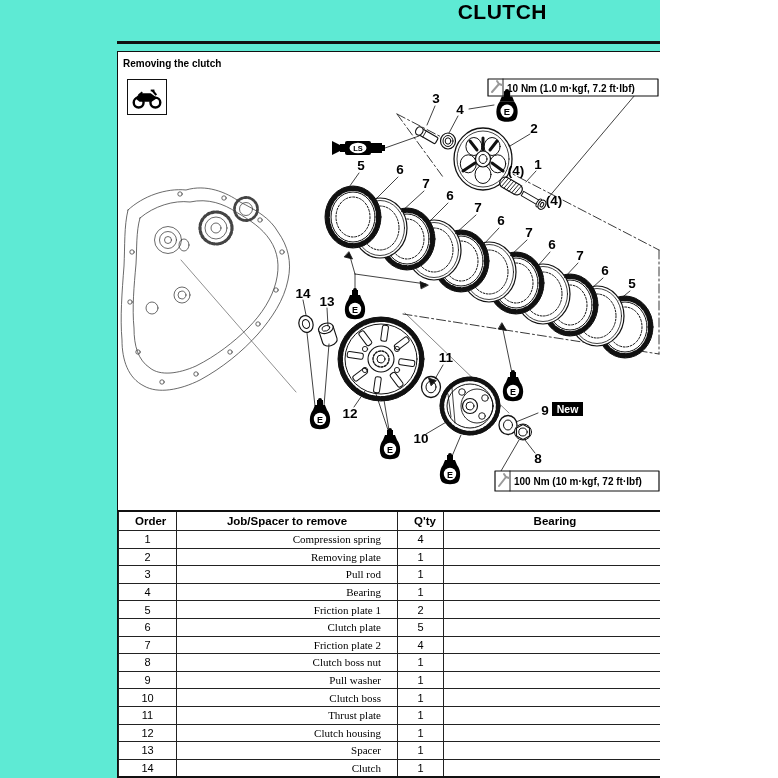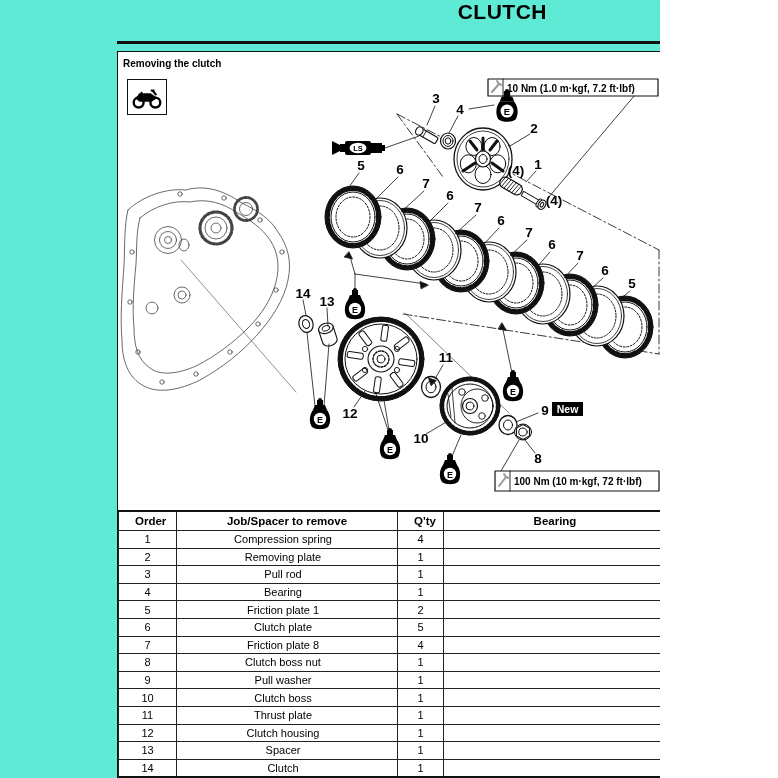--- a/index.html
+++ b/index.html
@@ -13,21 +13,21 @@
             display:flex;align-items:center;justify-content:center;}
   .diagram{display:block;width:548px;height:458px;}
   svg text{font-family:"Liberation Sans",sans-serif;}
   .callout{font-size:13.5px;font-weight:bold;text-anchor:middle;fill:#000;}
   .torque-text{font-size:10px;font-weight:bold;fill:#000;}
   table.parts{width:548px;border-collapse:collapse;table-layout:fixed;
               border-top:2px solid #111;border-bottom:3px solid #111;font-size:11px;}
   table.parts th,table.parts td{border:1px solid #222;height:16.6px;padding:0 16px;overflow:hidden;white-space:nowrap;}
   table.parts th{font-weight:bold;font-size:11.5px;height:18px;}
   table.parts td.c{text-align:center;}
-  table.parts td.l{text-align:center;padding-left:8px;}
+  table.parts td.l{text-align:right;padding-left:8px;font-family:Liberation Serif, serif;}
   col.order{width:58px;} col.job{width:221px;} col.qty{width:46px;} col.rem{width:223px;}
 </style>
 </head>
 <body>
 
 <div class="page">
   <div class="heading">CLUTCH</div>
   <div class="top-rule"></div>
 
   <div class="panel">
@@ -468,21 +468,21 @@
             <td></td>
           </tr>
         <tr>
             <td class="c">6</td>
             <td class="l">Clutch plate</td>
             <td class="c">5</td>
             <td></td>
           </tr>
         <tr>
             <td class="c">7</td>
-            <td class="l">Friction plate 8</td>
+            <td class="l">Friction plate 2</td>
             <td class="c">4</td>
             <td></td>
           </tr>
         <tr>
             <td class="c">8</td>
             <td class="l">Clutch boss nut</td>
             <td class="c">1</td>
             <td></td>
           </tr>
         <tr>

